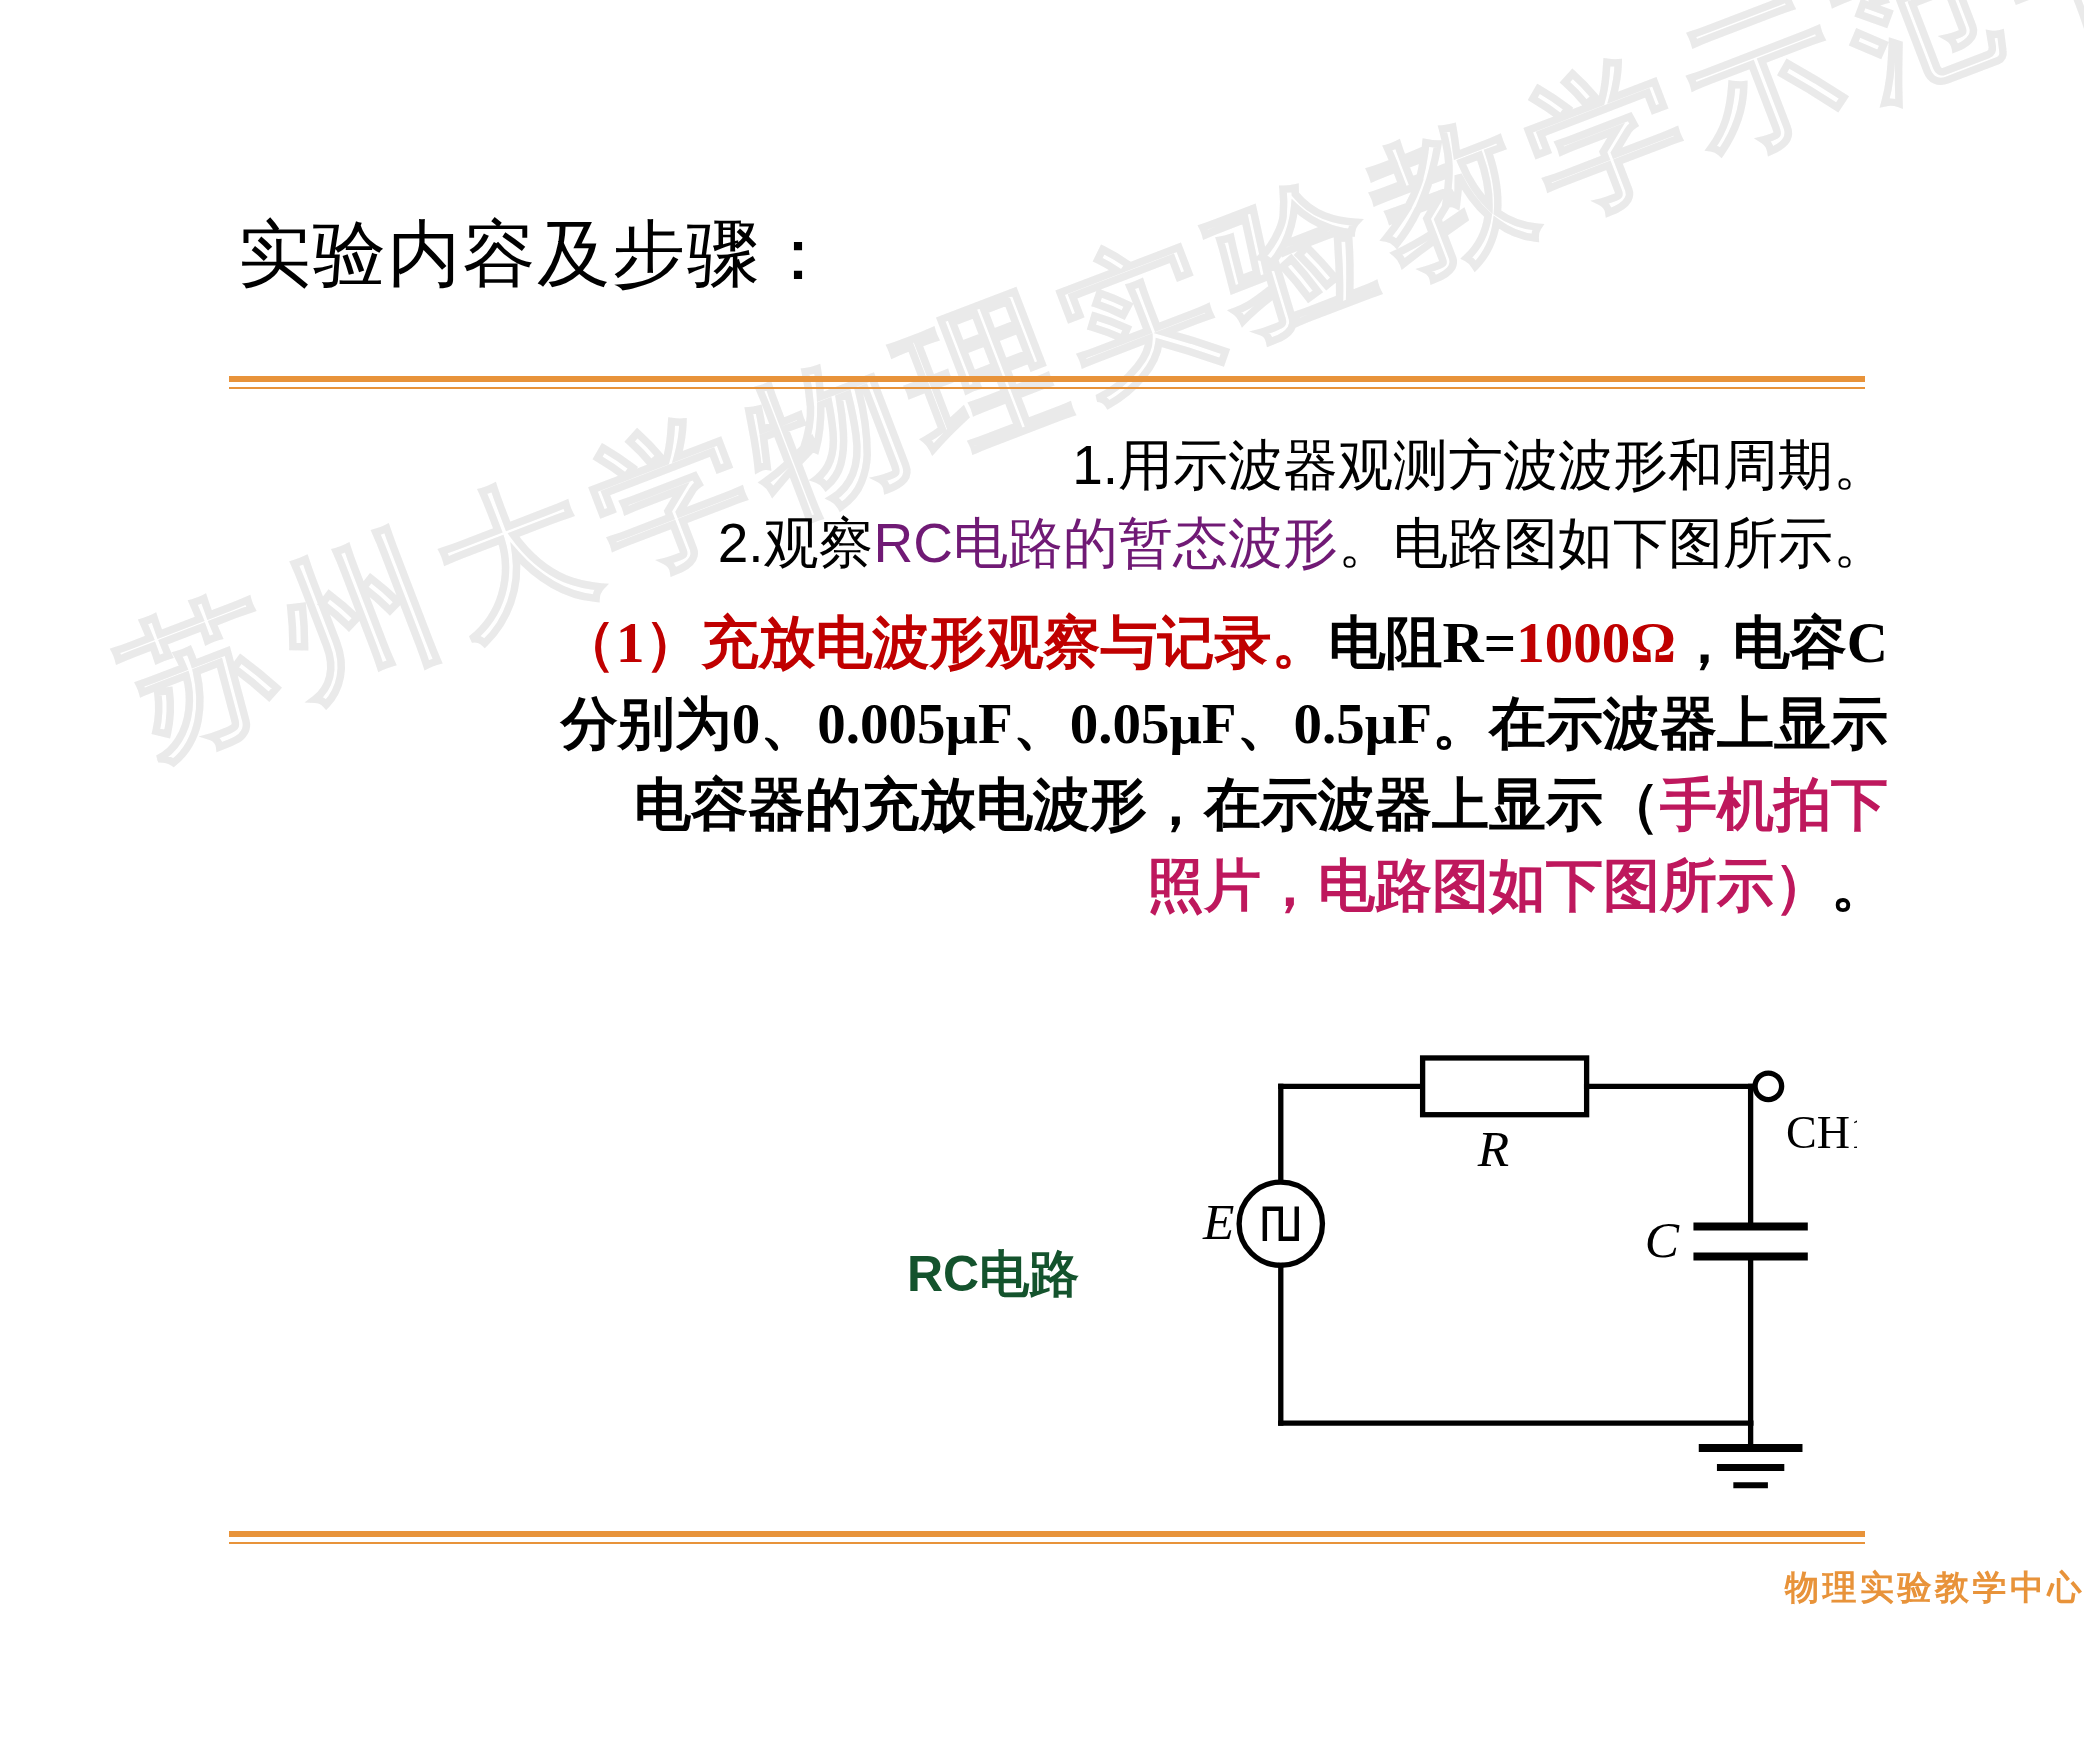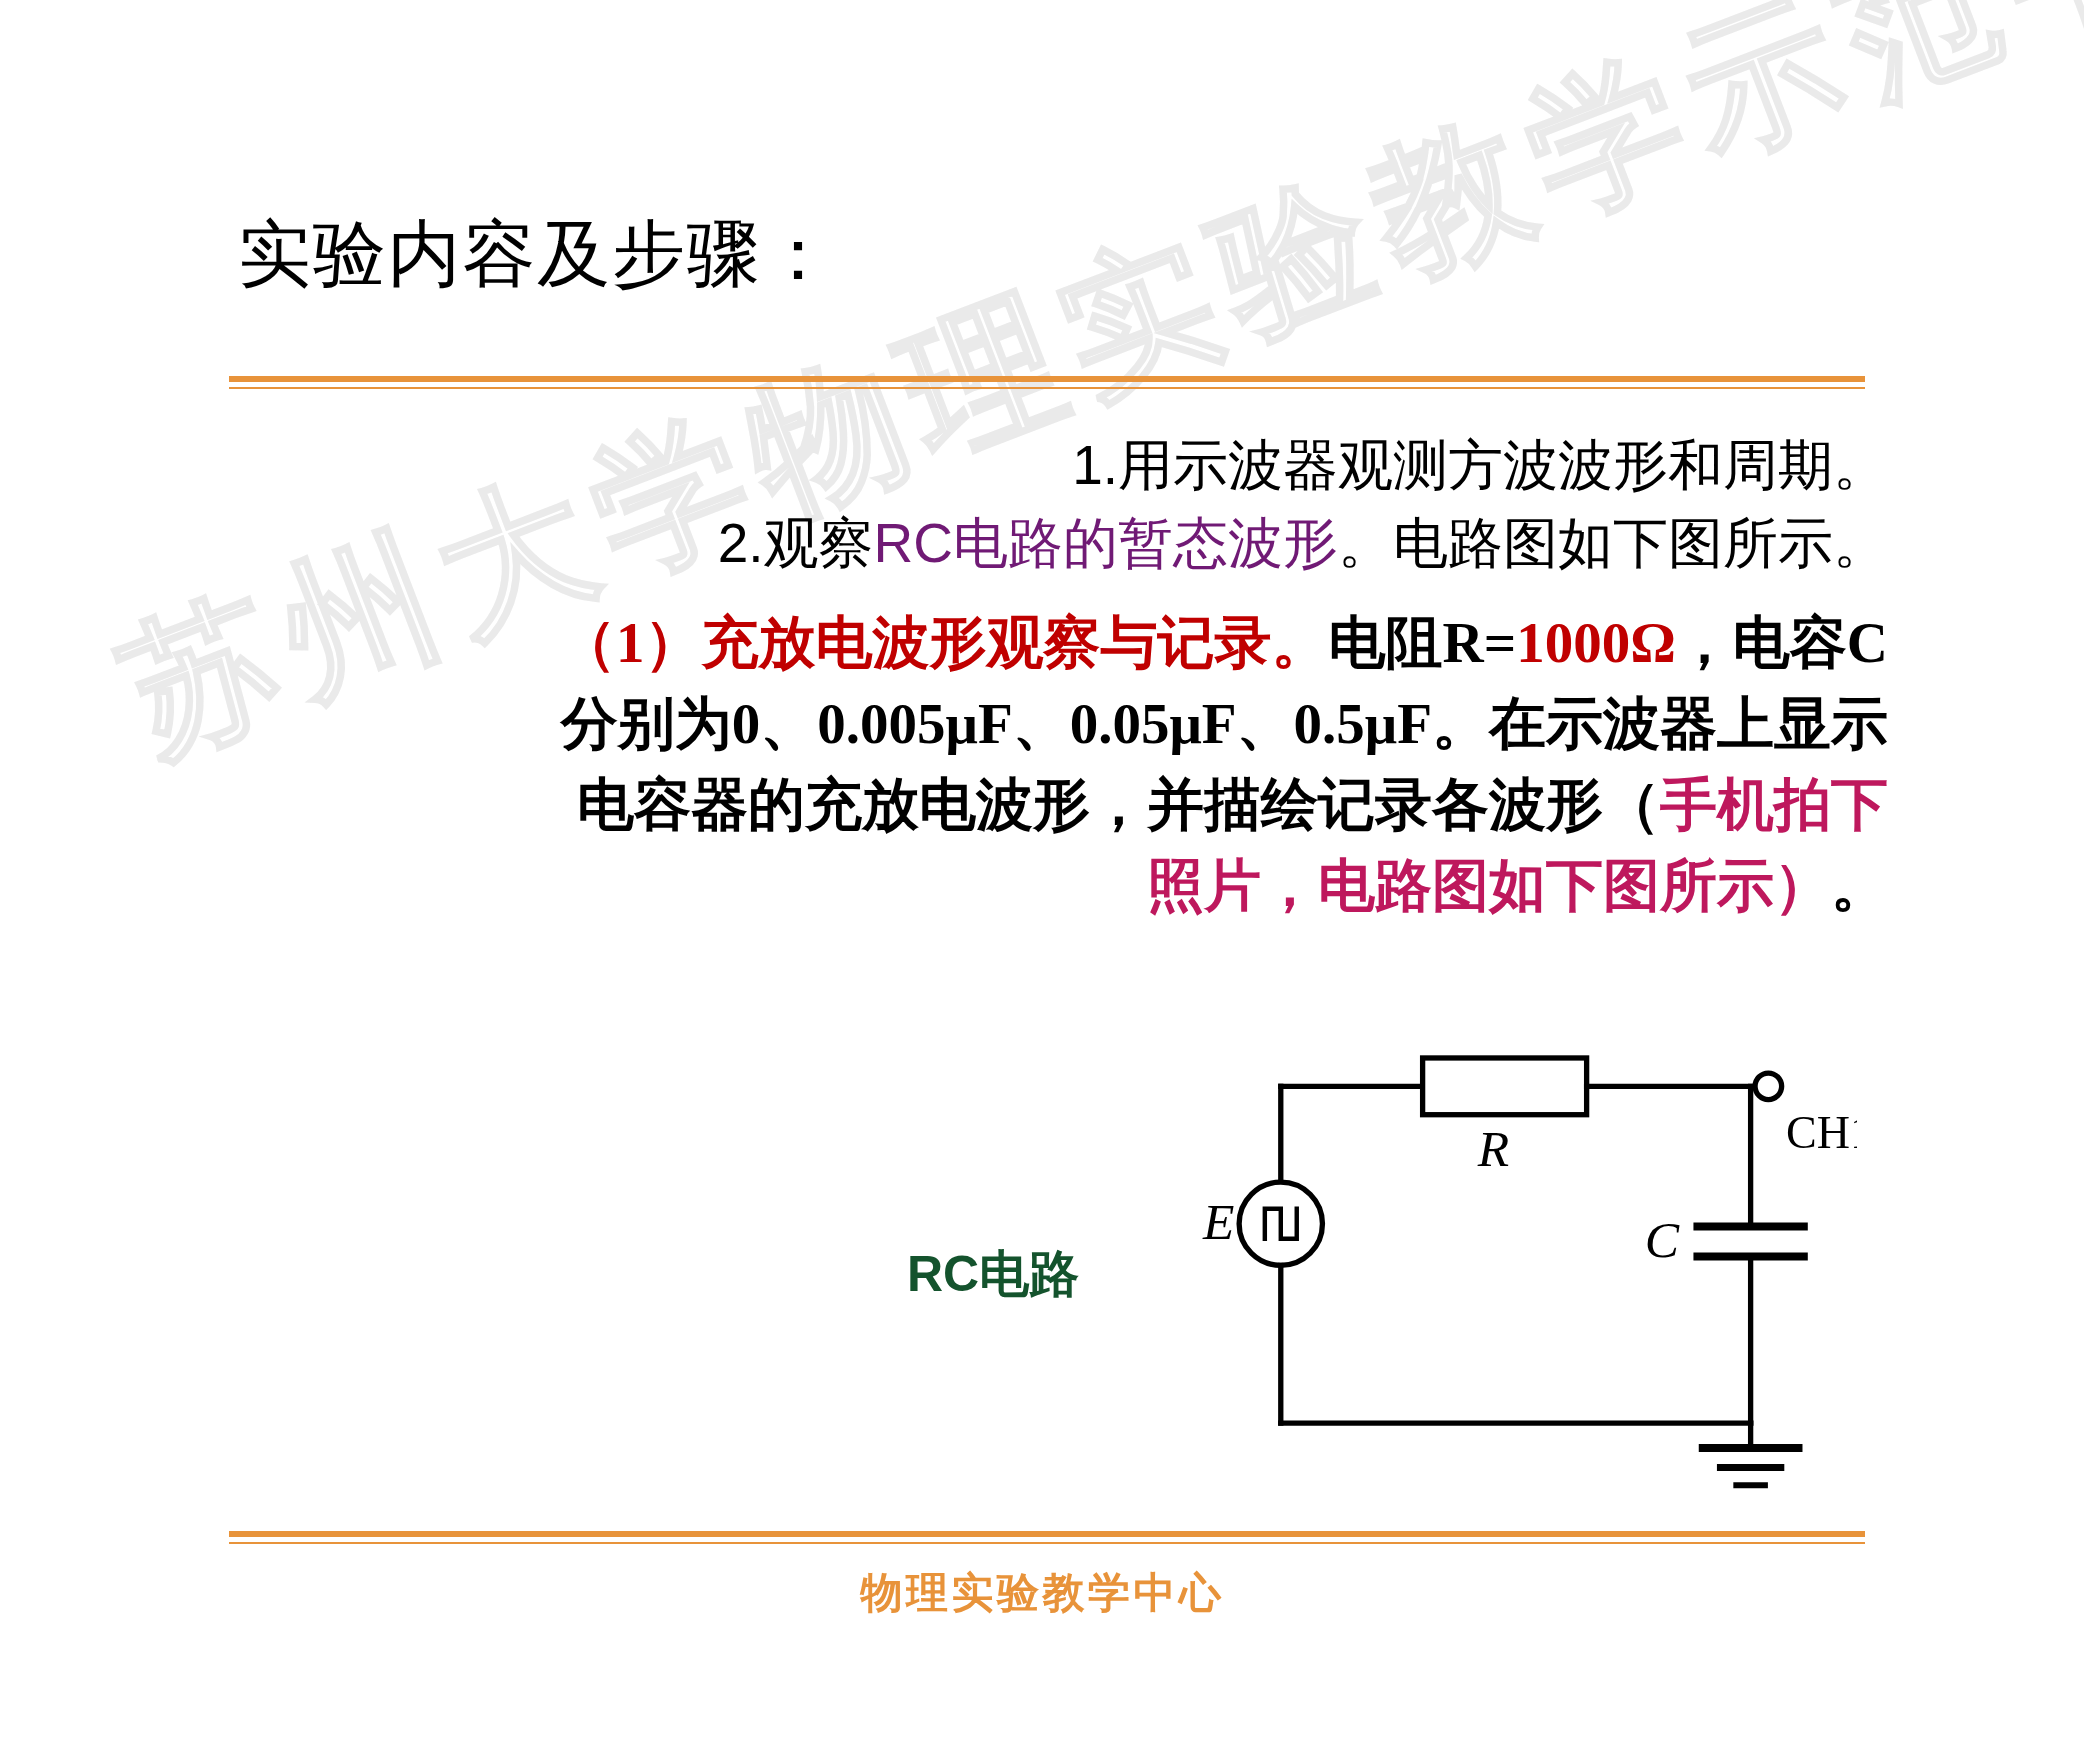--- a/index.html
+++ b/index.html
@@ -128,23 +128,23 @@
     color: #14532d;
     z-index: 3;
   }
 
   
   .footer {
     position: absolute;
     left: 0;
     top: 1565px;
     width: 2085px;
-    text-align: center;
-    font-family: "Liberation Serif", serif;
-    font-size: 42px;
+    text-align: right;
+    font-family: "Liberation Serif", serif;
+    font-size: 34px;
     font-weight: 700;
     color: #E8933A;
     letter-spacing: 3.5px;
     z-index: 3;
   }
 </style>
 </head>
 <body>
 
 <div class="watermark">
@@ -168,21 +168,21 @@
     <span class="num">2.</span><span>观察</span><span class="blue">RC电路的暂态波形</span><span>。电路图如下图所示。</span>
   </div>
 
   <div class="para p1">
     <span class="serif-red">（1）充放电波形观察与记录。</span><span>电阻R=</span><span class="serif-red">1000Ω</span><span>，电容C</span>
   </div>
 
   <div class="para">分别为0、0.005μF、0.05μF、0.5μF。在示波器上显示</div>
 
   <div class="para">
-    <span>电容器的充放电波形，并描绘记录各波形（</span><span class="serif-blue">手机拍下</span>
+    <span>电容器的充放电波形，在示波器上显示（</span><span class="serif-blue">手机拍下</span>
   </div>
 
   <div class="para">
     <span class="serif-blue">照片，电路图如下图所示）</span><span>。</span>
   </div>
 
 </div>
 
 <div class="rc-label">RC电路</div>
 

